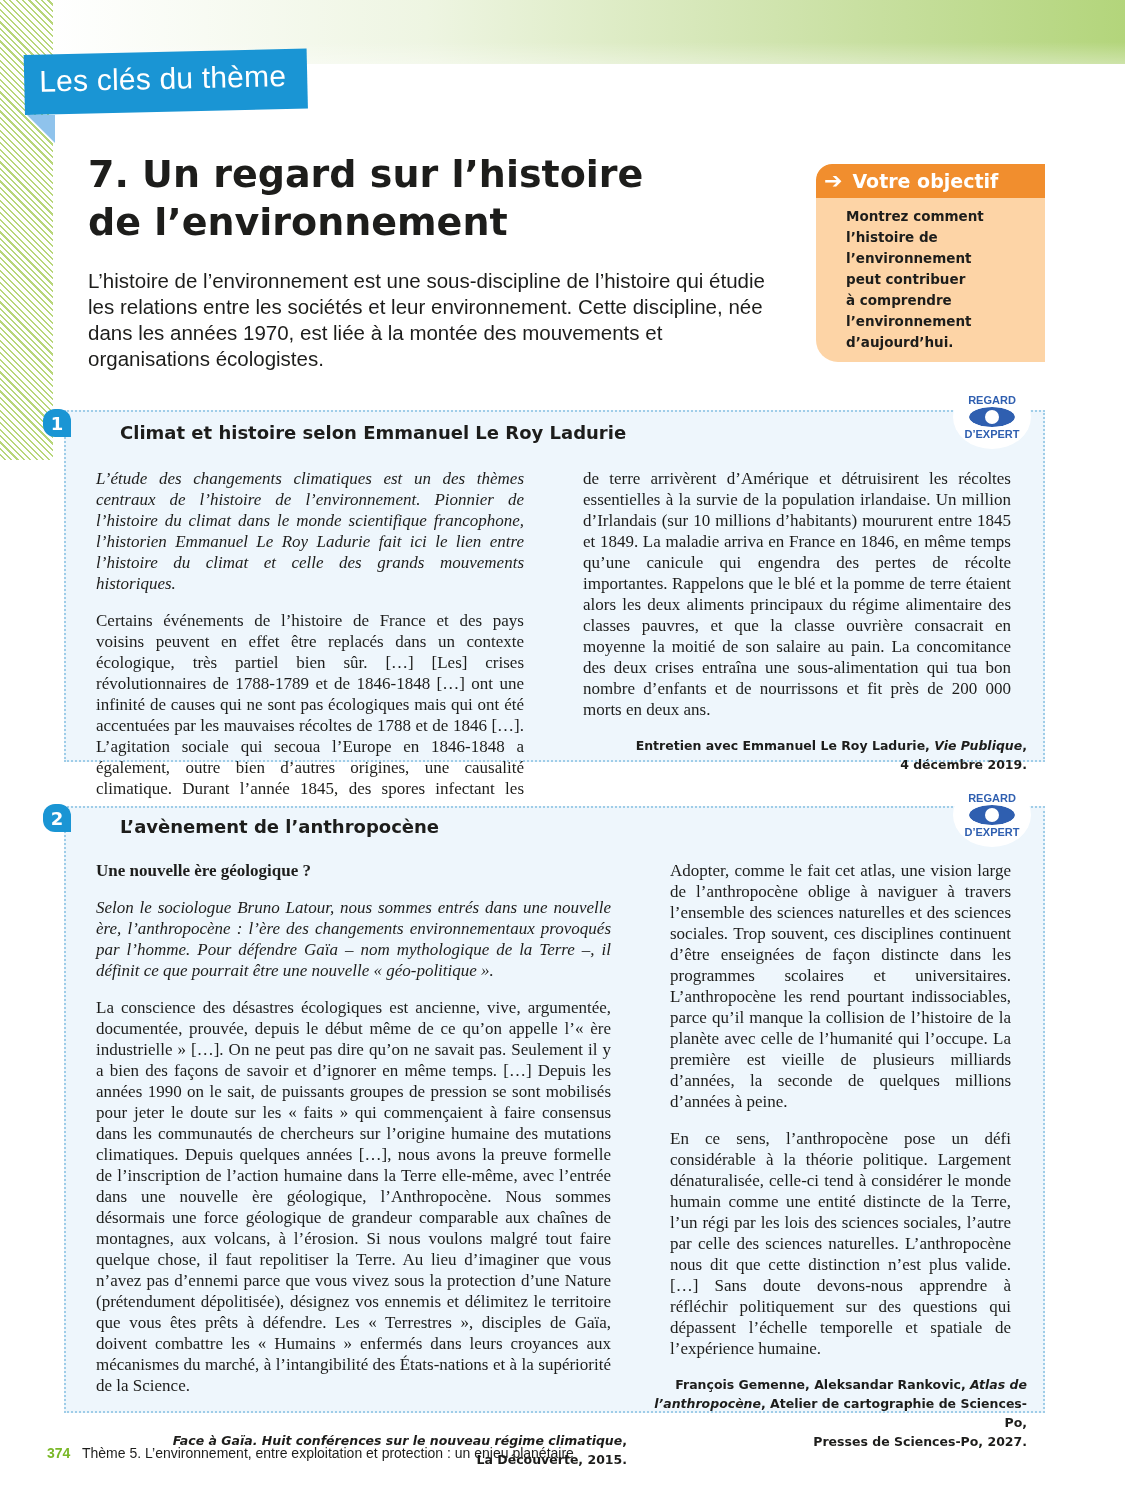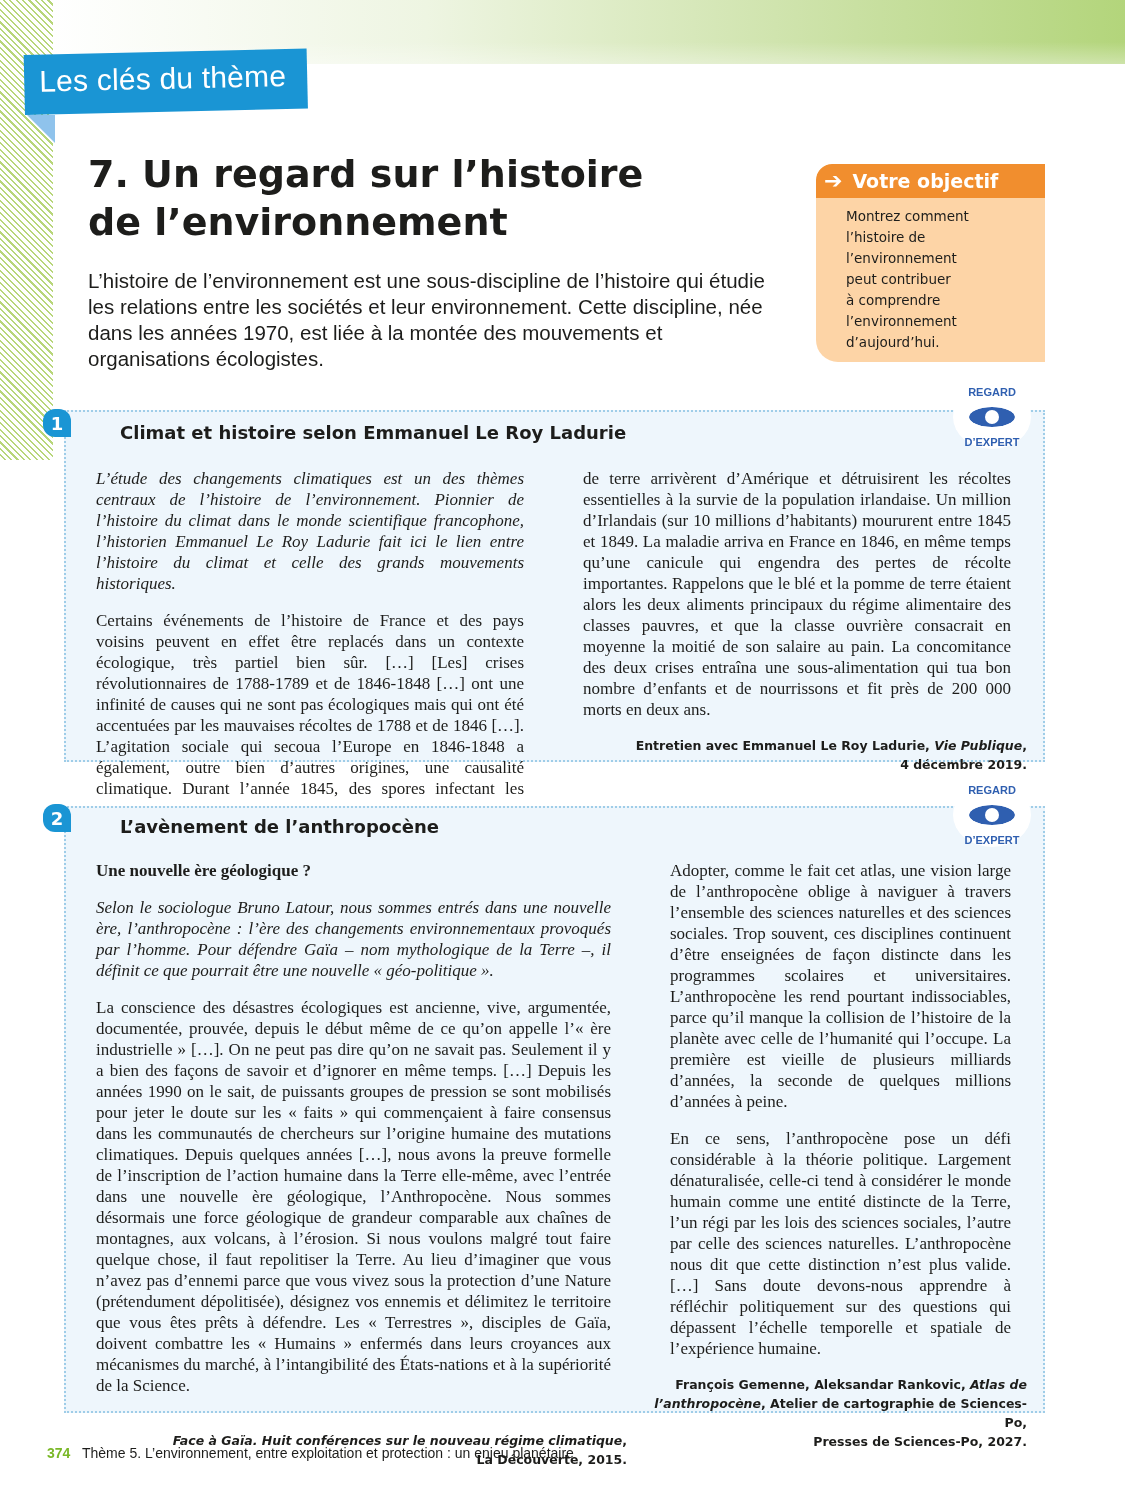--- a/index.html
+++ b/index.html
@@ -42,21 +42,21 @@
   .objective {
     position: absolute; left: 816px; top: 164px; width: 229px; height: 198px;
     background: #fdd4a6; border-radius: 16px 0 0 22px; overflow: hidden;
   }
   .objective-head {
     height: 34px; background: #f18e2e; display: flex; align-items: center; padding-left: 8px;
     color: #fff; font-weight: bold; font-size: 19px; border-radius: 16px 0 0 0;
   }
   .objective-head .arrow { font-size: 22px; margin-right: 10px; line-height: 1; }
   .objective-body {
-    padding: 8px 0 0 30px; font-weight: normal; font-size: 13.5px; line-height: 21px; color: #1d1d1b;
+    padding: 8px 0 0 30px; font-weight: bold; font-size: 13.5px; line-height: 21px; color: #1d1d1b;
   }
 
   .doc {
     position: absolute; background: #eef6fc;
     border-top: 2px dotted #9fcde8; border-left: 2px dotted #9fcde8;
     border-right: 2px dotted #9fcde8; border-bottom: 2px dotted #9fcde8;
   }
   .doc1 { left: 64px; top: 410px; width: 981px; height: 352px; }
   .doc2 { left: 64px; top: 806px; width: 981px; height: 607px; }
 
@@ -70,21 +70,21 @@
 
   .doc-title {
     position: absolute; font-family: "DejaVu Sans", sans-serif; font-weight: bold; font-size: 18px; color: #1d1d1b; margin-left: 40px;
   }
   .doc1-title { left: 80px; top: 422px; }
   .doc2-title { left: 80px; top: 816px; font-weight: 600; }
 
   .expert {
     position: absolute; width: 78px; height: 64px; background: #fff; border-radius: 50%;
     display: flex; flex-direction: column; align-items: center; justify-content: center;
-    color: #2f5fb0; font-family: "Liberation Sans", sans-serif; font-weight: bold; font-size: 11px; line-height: 12px; gap: 8px;
+    color: #2f5fb0; font-family: "Liberation Sans", sans-serif; font-weight: bold; font-size: 11px; line-height: 12px;
   }
   .expert1 { left: 953px; top: 385px; }
   .expert2 { left: 953px; top: 783px; }
   .expert .eye {
     width: 46px; height: 20px; background: #2f5fb0; margin: 1px 0;
     clip-path: ellipse(50% 50% at 50% 50%); position: relative; border-radius: 50%;
   }
   .expert .eye::after {
     content: ""; position: absolute; left: 16px; top: 3px; width: 14px; height: 14px; border-radius: 50%; background: #fff;
   }

